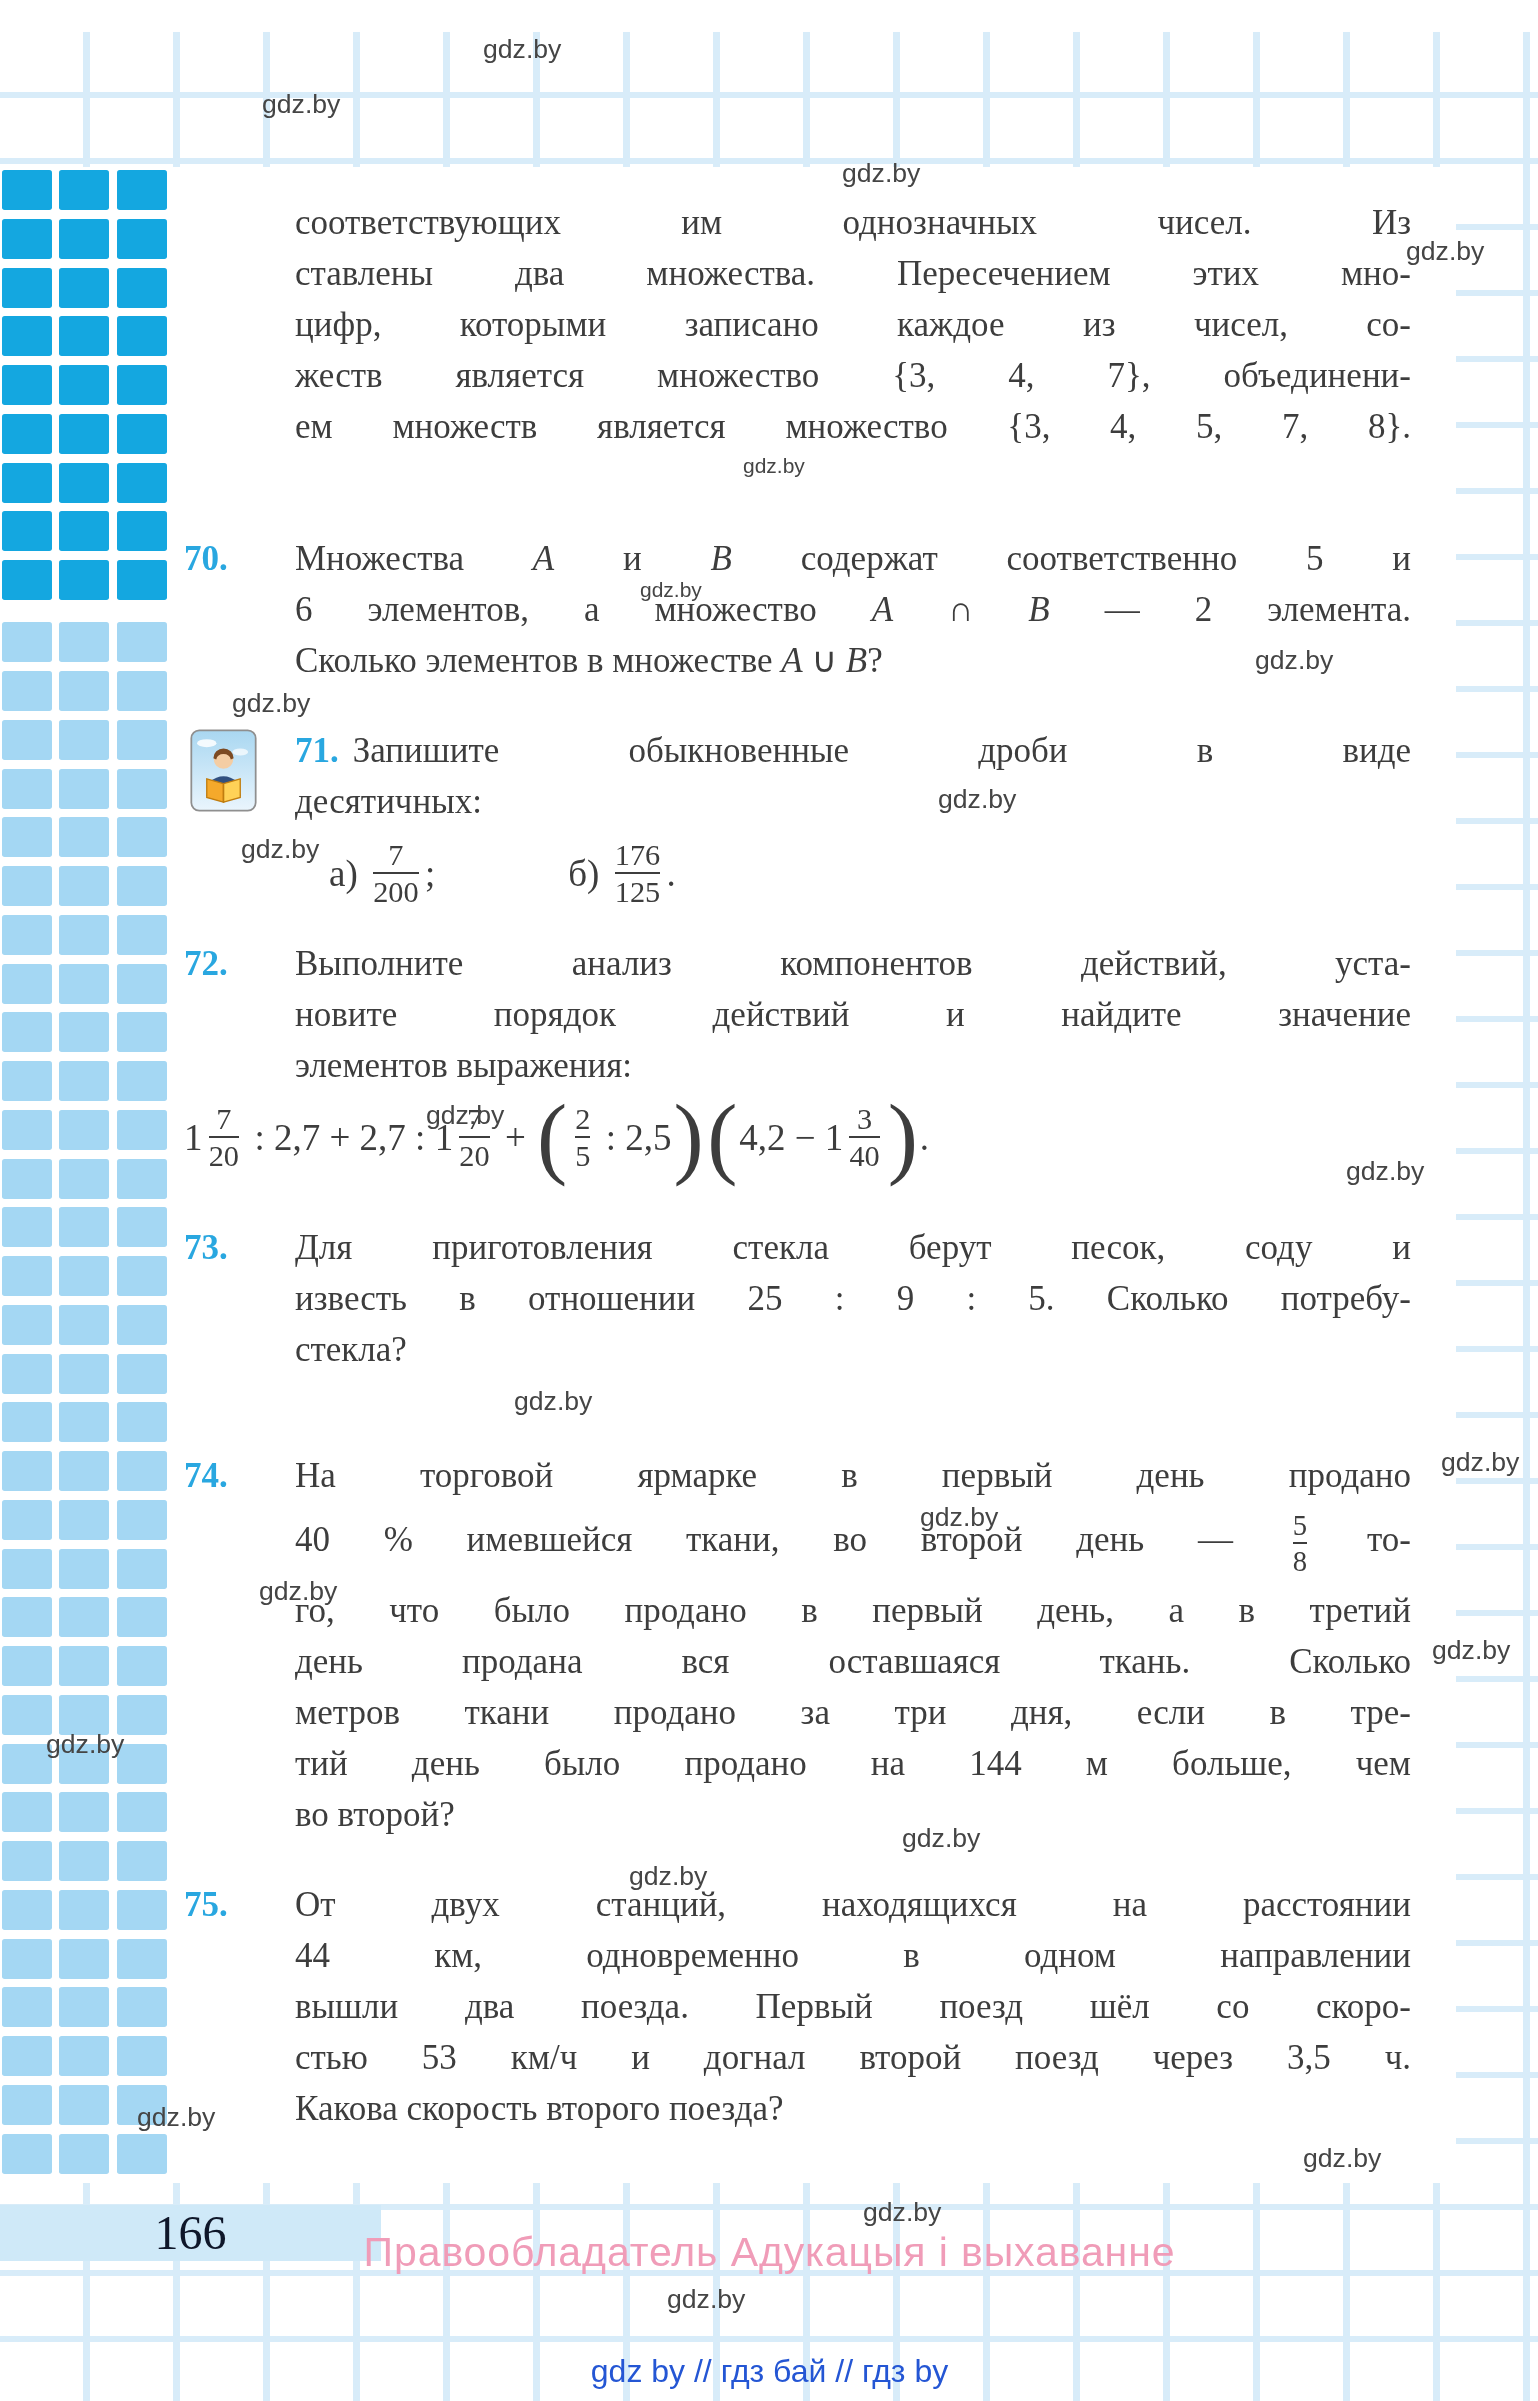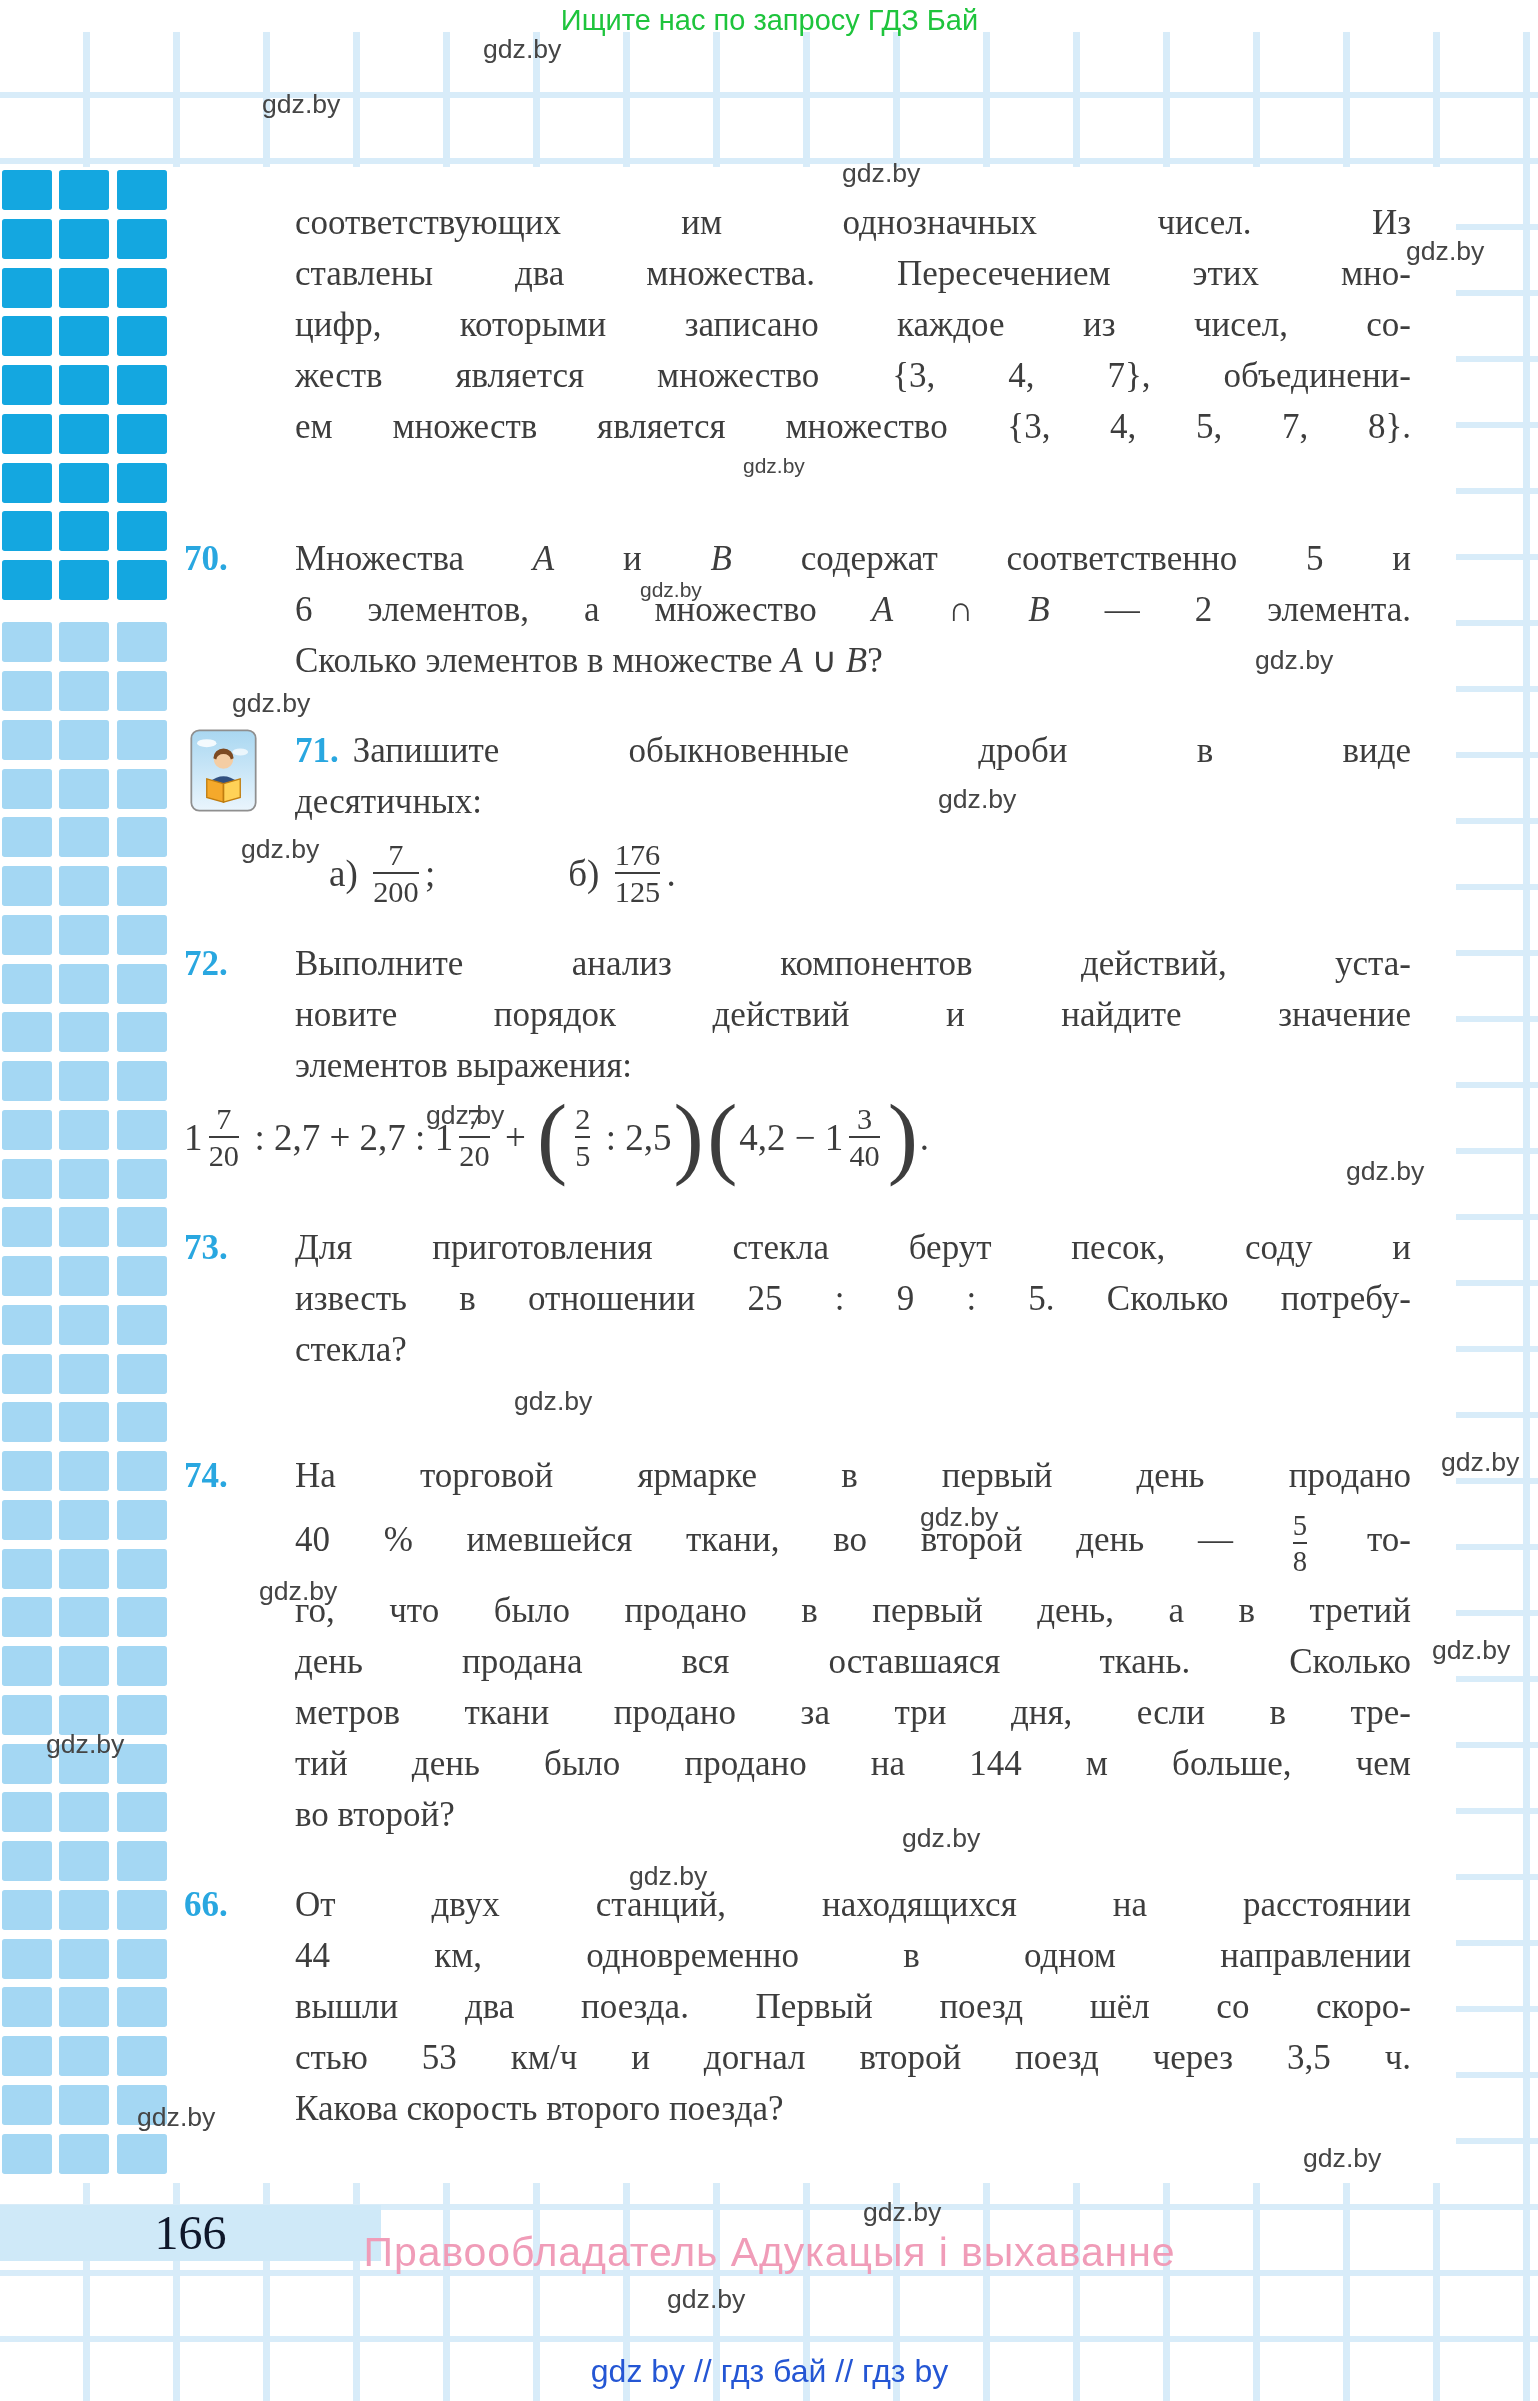--- a/index.html
+++ b/index.html
@@ -169,21 +169,20 @@
       <div class="sq" style="left: 59px; top: 2036px; background: rgb(164, 215, 243);"></div>
       <div class="sq" style="left: 117px; top: 2036px; background: rgb(164, 215, 243);"></div>
       <div class="sq" style="left: 1.8px; top: 2085px; background: rgb(164, 215, 243);"></div>
       <div class="sq" style="left: 59px; top: 2085px; background: rgb(164, 215, 243);"></div>
       <div class="sq" style="left: 117px; top: 2085px; background: rgb(164, 215, 243);"></div>
       <div class="sq" style="left: 1.8px; top: 2134px; background: rgb(164, 215, 243);"></div>
       <div class="sq" style="left: 59px; top: 2134px; background: rgb(164, 215, 243);"></div>
       <div class="sq" style="left: 117px; top: 2134px; background: rgb(164, 215, 243);"></div>
     </div>
 
-  <div class="promo">Ищите нас по запросу ГДЗ Бай</div>
 
   <div id="content">
       <div class="problem" style="top: 197px;">
         <div class="line line-just"><span>соответствующих им однозначных чисел. Из</span></div>
         <div class="line line-just"><span>ставлены два множества. Пересечением этих мно-</span></div>
         <div class="line line-just"><span>цифр, которыми записано каждое из чисел, со-</span></div>
         <div class="line line-just"><span>жеств является множество {3, 4, 7}, объединени-</span></div>
         <div class="line line-just"><span>ем множеств является множество {3, 4, 5, 7, 8}.</span></div>
       </div>
       <div class="problem" style="top: 533px;">
@@ -235,21 +234,21 @@
             <span class="fb"></span>
             <span class="fd">8</span>
           </span><span> то-</span></div>
         <div class="line line-just"><span>го, что было продано в первый день, а в третий</span></div>
         <div class="line line-just"><span>день продана вся оставшаяся ткань. Сколько</span></div>
         <div class="line line-just"><span>метров ткани продано за три дня, если в тре-</span></div>
         <div class="line line-just"><span>тий день было продано на 144 м больше, чем</span></div>
         <div class="line line-left"><span>во второй?</span></div>
       </div>
       <div class="problem" style="top: 1879px;">
-        <span class="pnum">66.</span>
+        <span class="pnum">75.</span>
         <div class="line line-just"><span>От двух станций, находящихся на расстоянии</span></div>
         <div class="line line-just"><span>44 км, одновременно в одном направлении</span></div>
         <div class="line line-just"><span>вышли два поезда. Первый поезд шёл со скоро-</span></div>
         <div class="line line-just"><span>стью 53 км/ч и догнал второй поезд через 3,5 ч.</span></div>
         <div class="line line-left"><span>Какова скорость второго поезда?</span></div>
       </div>
     </div>
 
   <div class="band">
     <span>166</span>

